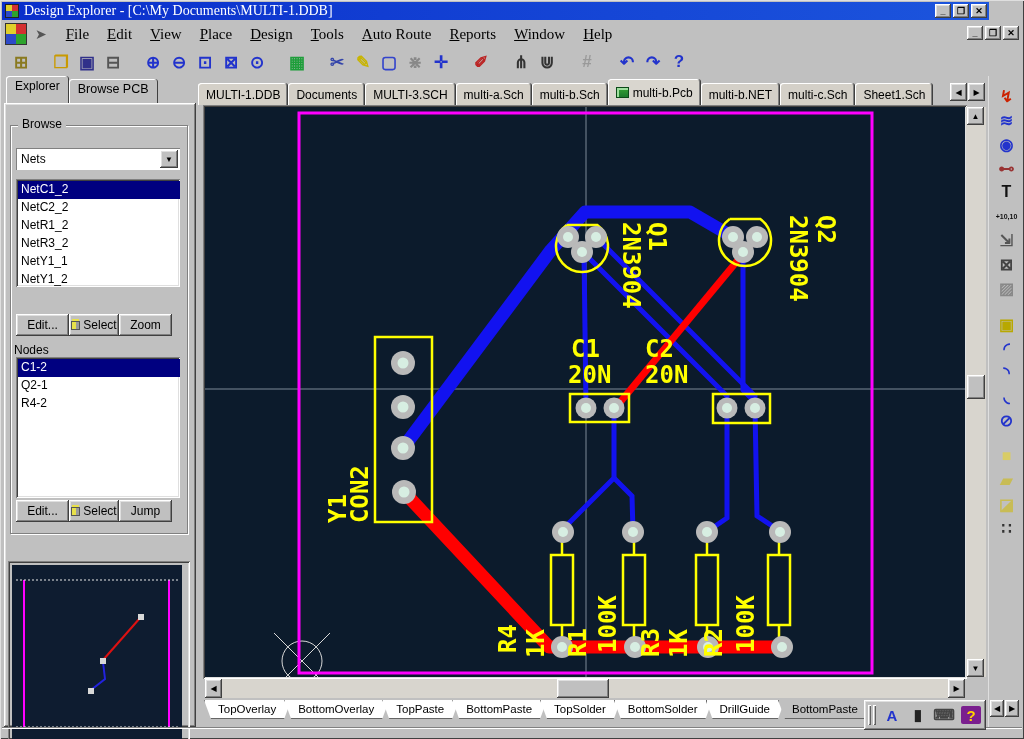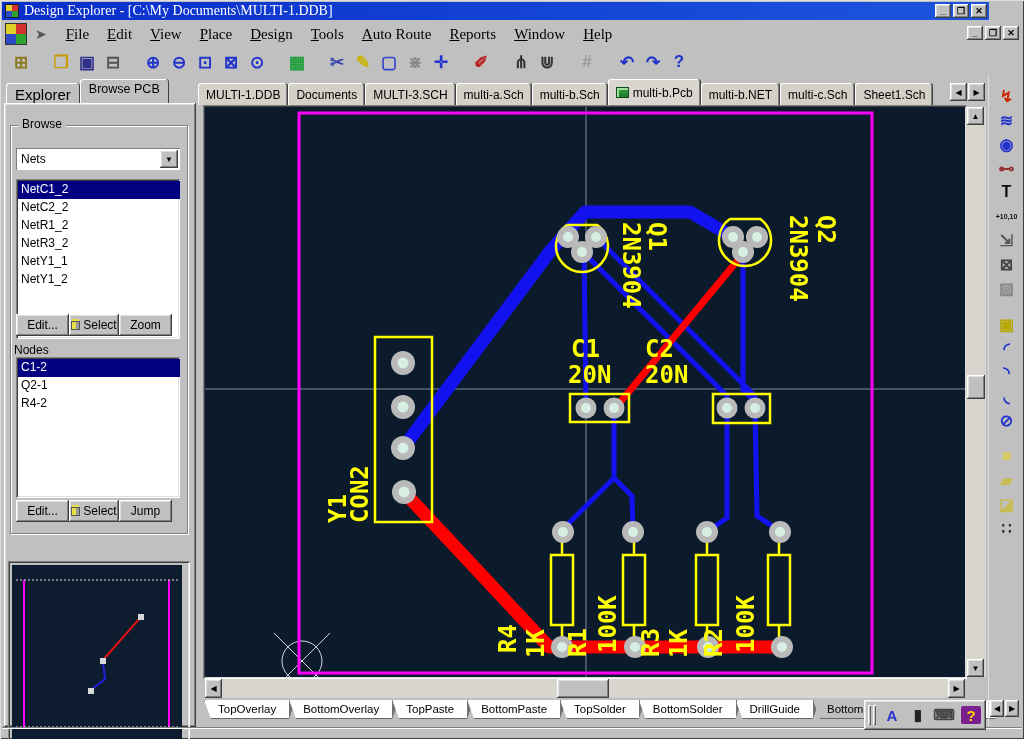--- a/index.html
+++ b/index.html
@@ -64,40 +64,40 @@
   .track { background:#d8d5ce; position:absolute; }
   .thumb { position:absolute; }
   #vscroll { left:768px; top:31px; width:20px; height:570px; }
   #hscroll { left:7px; top:603px; width:760px; height:19px; }
   #corner { position:absolute; left:768px; top:603px; width:20px; height:19px; background:#c0c0c0; }
 
   
   #layertabs { position:absolute; left:6px; top:624px; height:20px; display:flex; }
   .ltab { height:19px; padding:3px 13px 2px 13px; font-size:11.5px; background:#ffffff; white-space:nowrap;
     clip-path:polygon(0 0, 100% 0, calc(100% - 7px) 100%, 7px 100%); margin-right:-7px;
-    border-left:1px solid #666; border-right:7px solid #737373; border-bottom:1px solid #666; }
+    border-left:1px solid #666; border-right:2px solid #737373; border-bottom:1px solid #666; }
   .ltab.active { background:#c0c0c0; }
 
   
   #leftpanel { position:absolute; left:2px; top:76px; width:196px; height:651px; }
   .ptabs { position:absolute; left:4px; top:3px; height:25px; display:flex; align-items:flex-end; }
-  .ptab { height:21px; padding:3px 9px; font-size:15px; background:#c0c0c0;
+  .ptab { height:28px; padding:3px 9px; font-size:12px; background:#c0c0c0;
     box-shadow: inset -1px 0 0 #404040, inset 1px 1px 0 #ffffff;
     border-top-left-radius:3px; border-top-right-radius:3px; }
   .ptab.active { height:25px; font-size:12.5px; }
   #lpbody { position:absolute; left:2px; top:27px; width:192px; height:624px; }
   .group { position:absolute; left:6px; top:22px; width:178px; height:409px;
     border:1px solid #808080; box-shadow:1px 1px 0 #fff, inset 1px 1px 0 #fff; }
   .glegend { position:absolute; left:14px; top:14px; background:#c0c0c0; padding:0 4px; font-size:12px; }
   #combo { position:absolute; left:12px; top:45px; width:164px; height:22px; background:#fff;
     font-size:12px; display:flex; align-items:center; padding-left:5px; }
   #combo .dd { position:absolute; right:2px; top:2px; width:18px; height:18px; font-size:8px;
     display:flex; align-items:center; justify-content:center; }
   .list { position:absolute; background:#fff; font-size:12px; overflow:hidden; padding:2px 0 0 2px; }
-  #netlist { left:12px; top:76px; width:164px; height:160px; }
+  #netlist { left:12px; top:76px; width:164px; height:108px; }
   #nodelist { left:12px; top:254px; width:164px; height:141px; }
   .li { padding:1px 3px; height:18px; white-space:nowrap; }
   .li.active { background:#000080; color:#fff; }
   .btnrow { position:absolute; display:flex; }
   #netbtns { left:12px; top:211px; }
   #nodebtns { left:12px; top:397px; }
   .pbtn { height:22px; font-size:12px; display:flex; align-items:center; justify-content:center;
     overflow:hidden; white-space:nowrap; }
   .pbtn.b1 { width:53px; } .pbtn.b2 { width:50px; } .pbtn.b3 { width:53px; }
   .selicon { width:9px; height:9px; margin-right:3px; flex:none;

